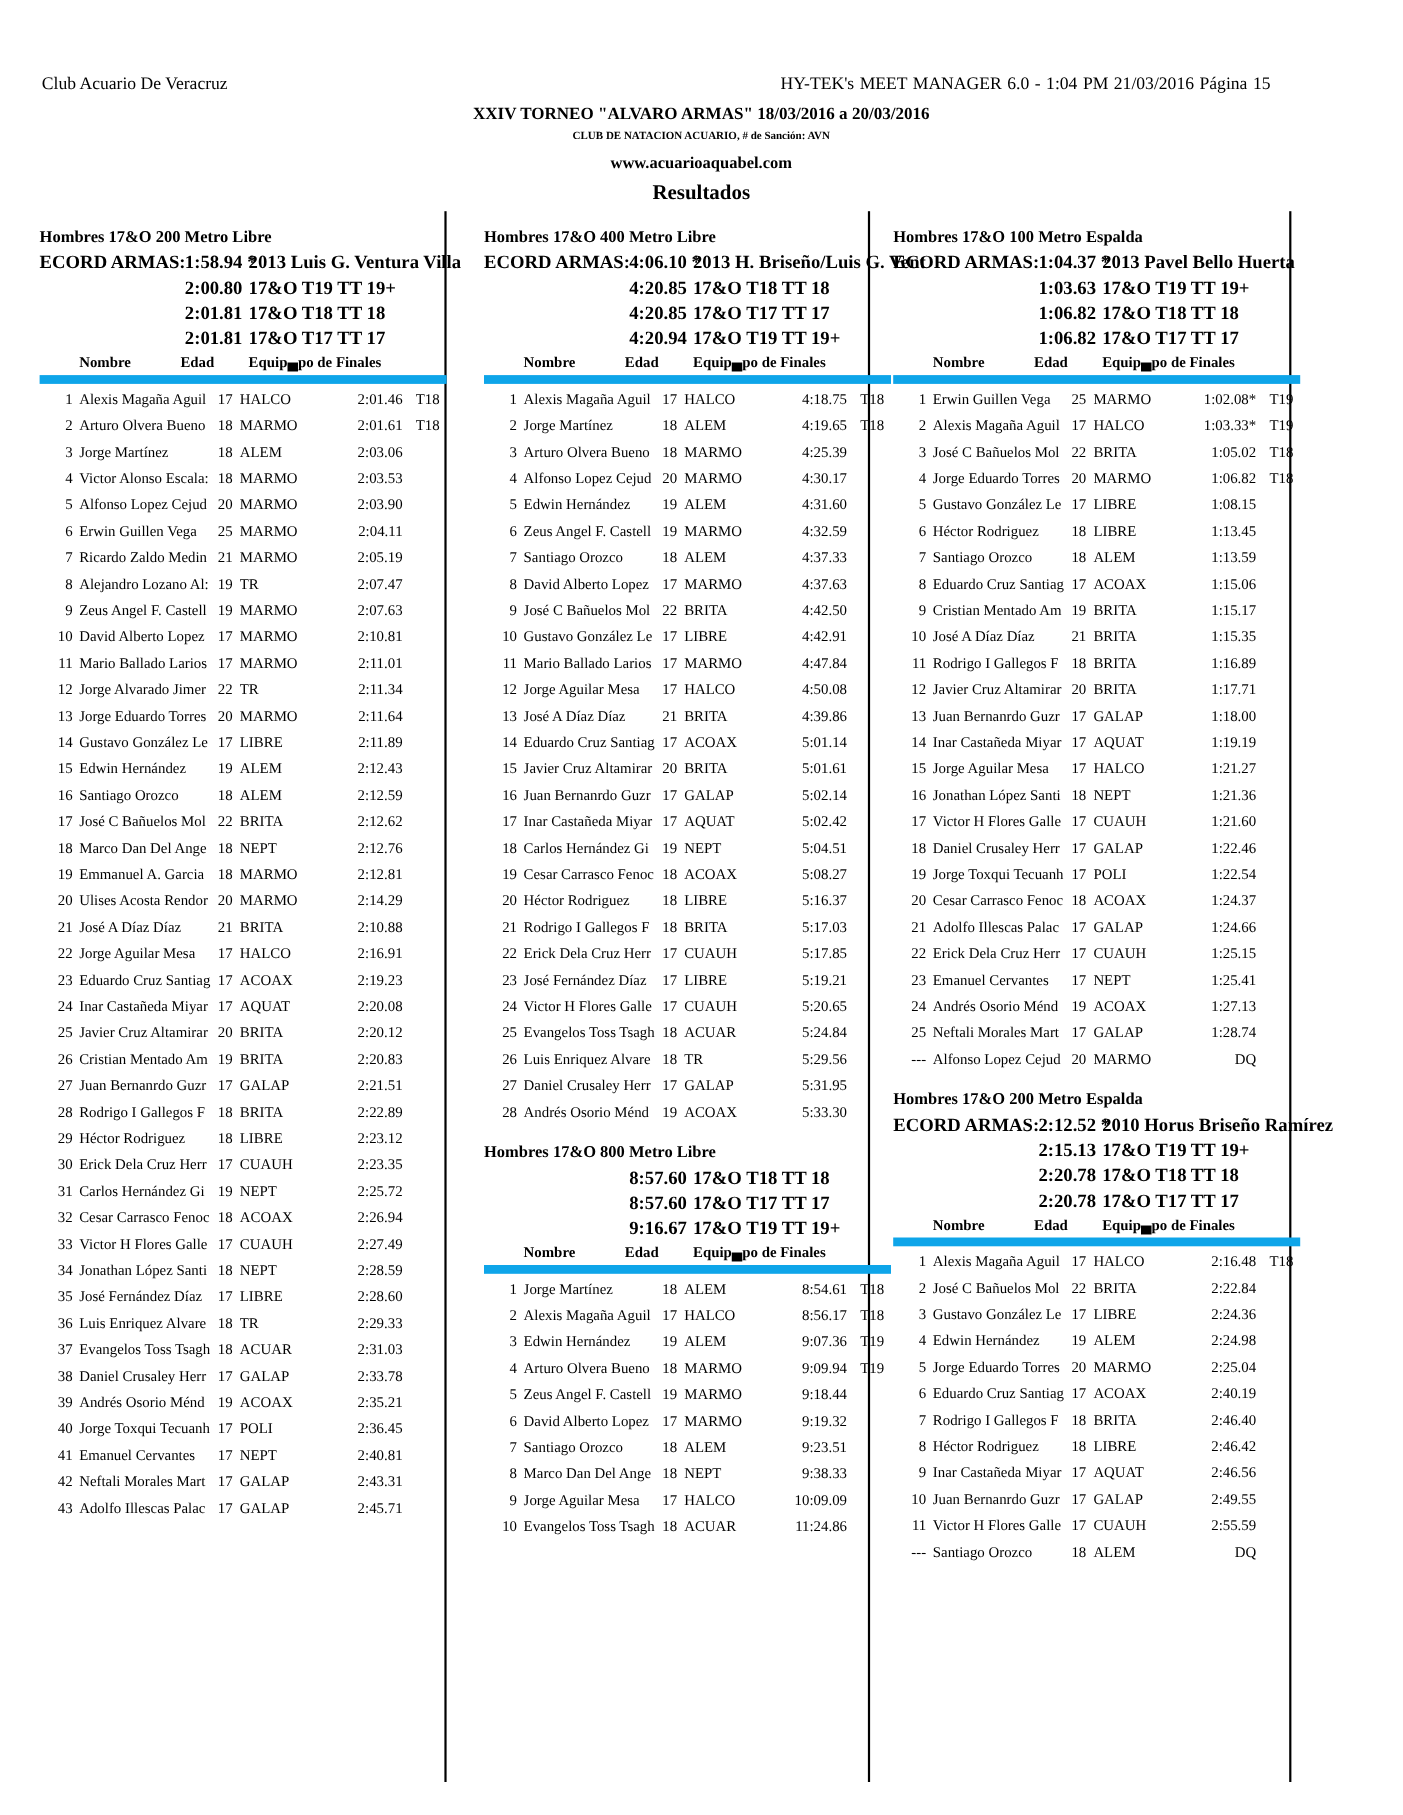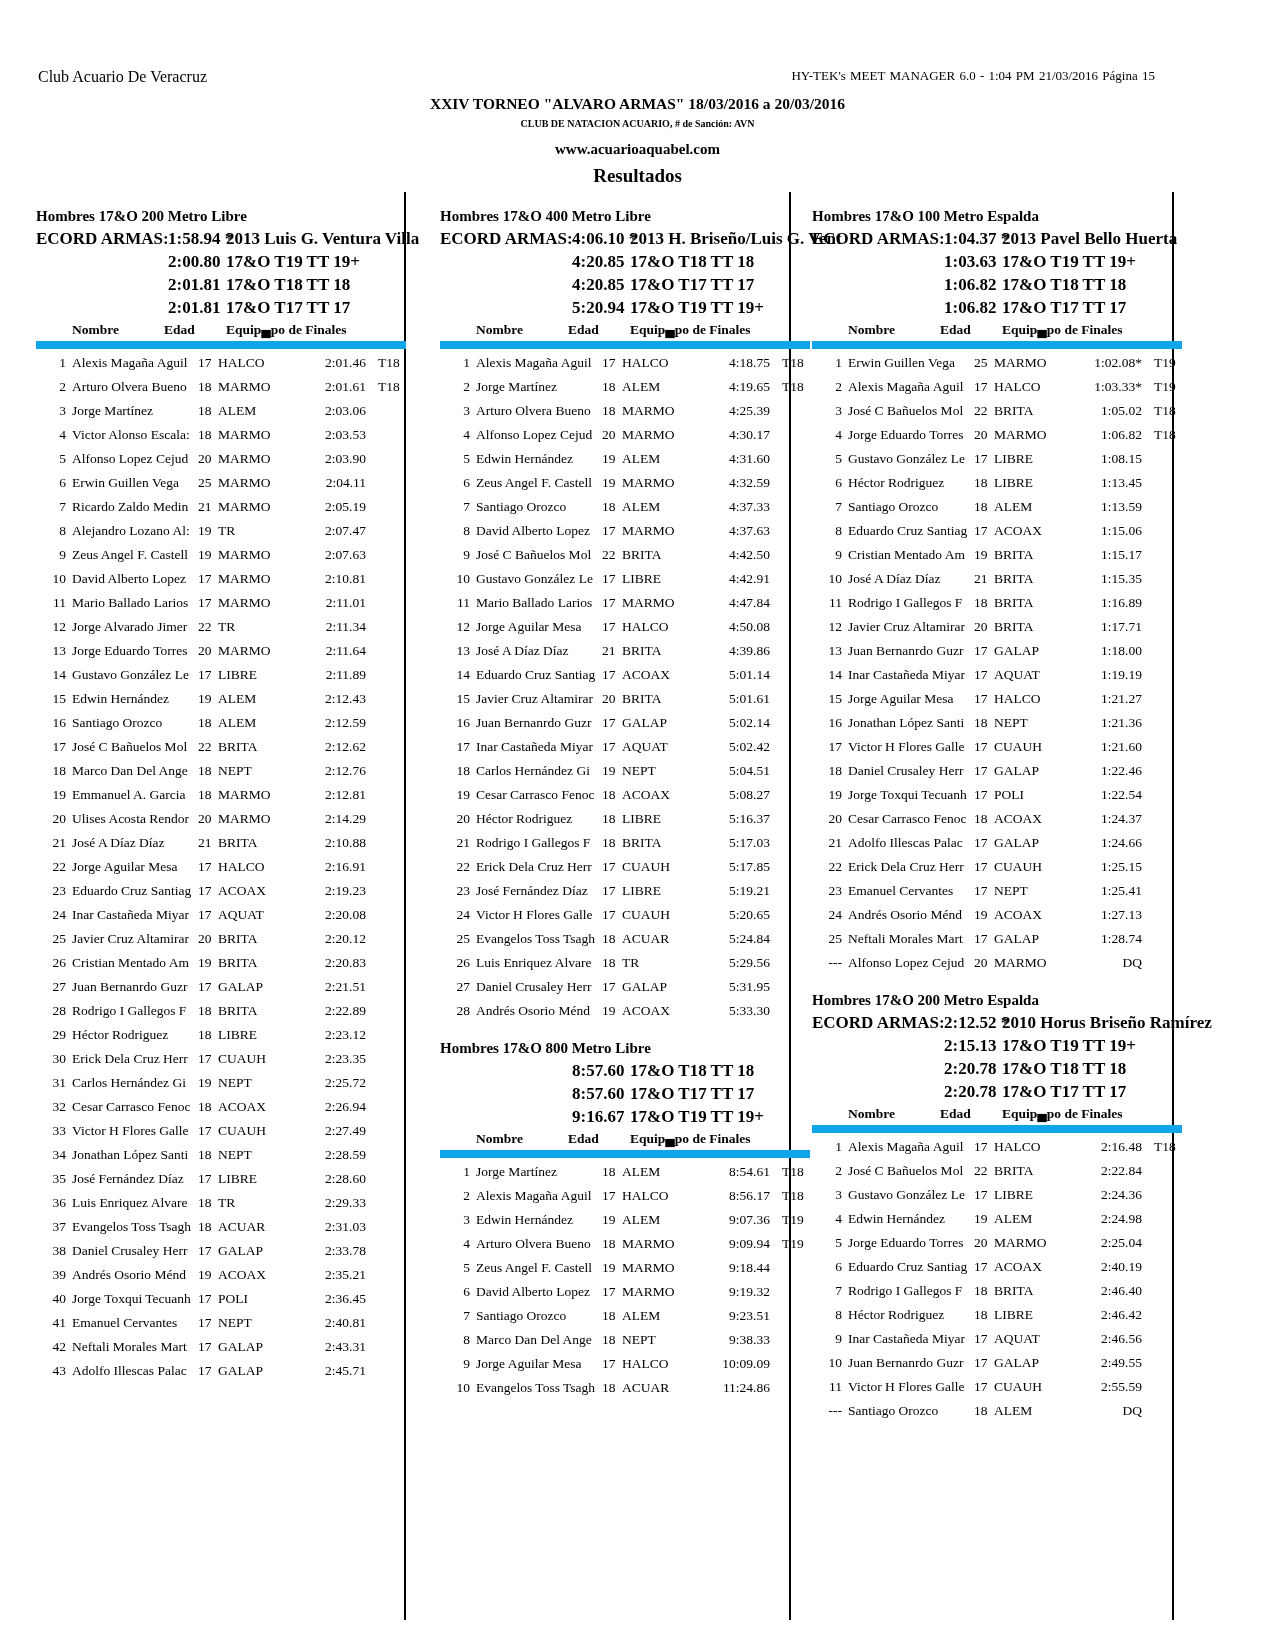--- a/index.html
+++ b/index.html
@@ -1,19 +1,19 @@
 <!DOCTYPE html>
 <html><head>
 <meta charset="utf-8">
 <style>
   html, body { margin: 0; padding: 0; background: #ffffff; }
   body { width: 1275px; height: 1650px; position: relative; overflow: hidden;
          font-family: "Liberation Serif", "DejaVu Serif", serif; color: #000; }
   .hdr-left { position: absolute; left: 38px; top: 68px; font-size: 16px; }
-  .hdr-right { position: absolute; right: 120px; top: 68px; font-size: 13px; word-spacing: 1px; }
+  .hdr-right { position: absolute; right: 120px; top: 68px; font-size: 16px; word-spacing: 1px; }
   .hdr-center { position: absolute; left: 0; width: 1275px; text-align: center; font-weight: bold; }
   .t1 { top: 95px; font-size: 15.5px; }
   .t2 { top: 118px; font-size: 10px; }
   .t3 { top: 141px; font-size: 15px; }
   .t4 { top: 165px; font-size: 19px; }
 
   .vline { position: absolute; top: 192px; width: 2px; height: 1428px; background: #000; }
   .col { position: absolute; top: 205px; width: 370px; }
   #col1 { left: 36px; }
   #col2 { left: 440px; }
@@ -445,21 +445,21 @@
       </div>
       <div class="rec">
         <span class="rt">4:20.85</span>
         <span class="rd">17&amp;O T18 TT 18</span>
       </div>
       <div class="rec">
         <span class="rt">4:20.85</span>
         <span class="rd">17&amp;O T17 TT 17</span>
       </div>
       <div class="rec">
-        <span class="rt">5:20.94</span>
+        <span class="rt">4:20.94</span>
         <span class="rd">17&amp;O T19 TT 19+</span>
       </div>
       <div class="colhead">
         <span class="ch-n">Nombre</span>
         <span class="ch-e">Edad</span>
         <span class="ch-q">Equip▄po de Finales</span>
       </div>
       <div class="row first-row">
         <span class="r-place">1</span>
         <span class="r-name">Alexis Magaña Aguil</span>

